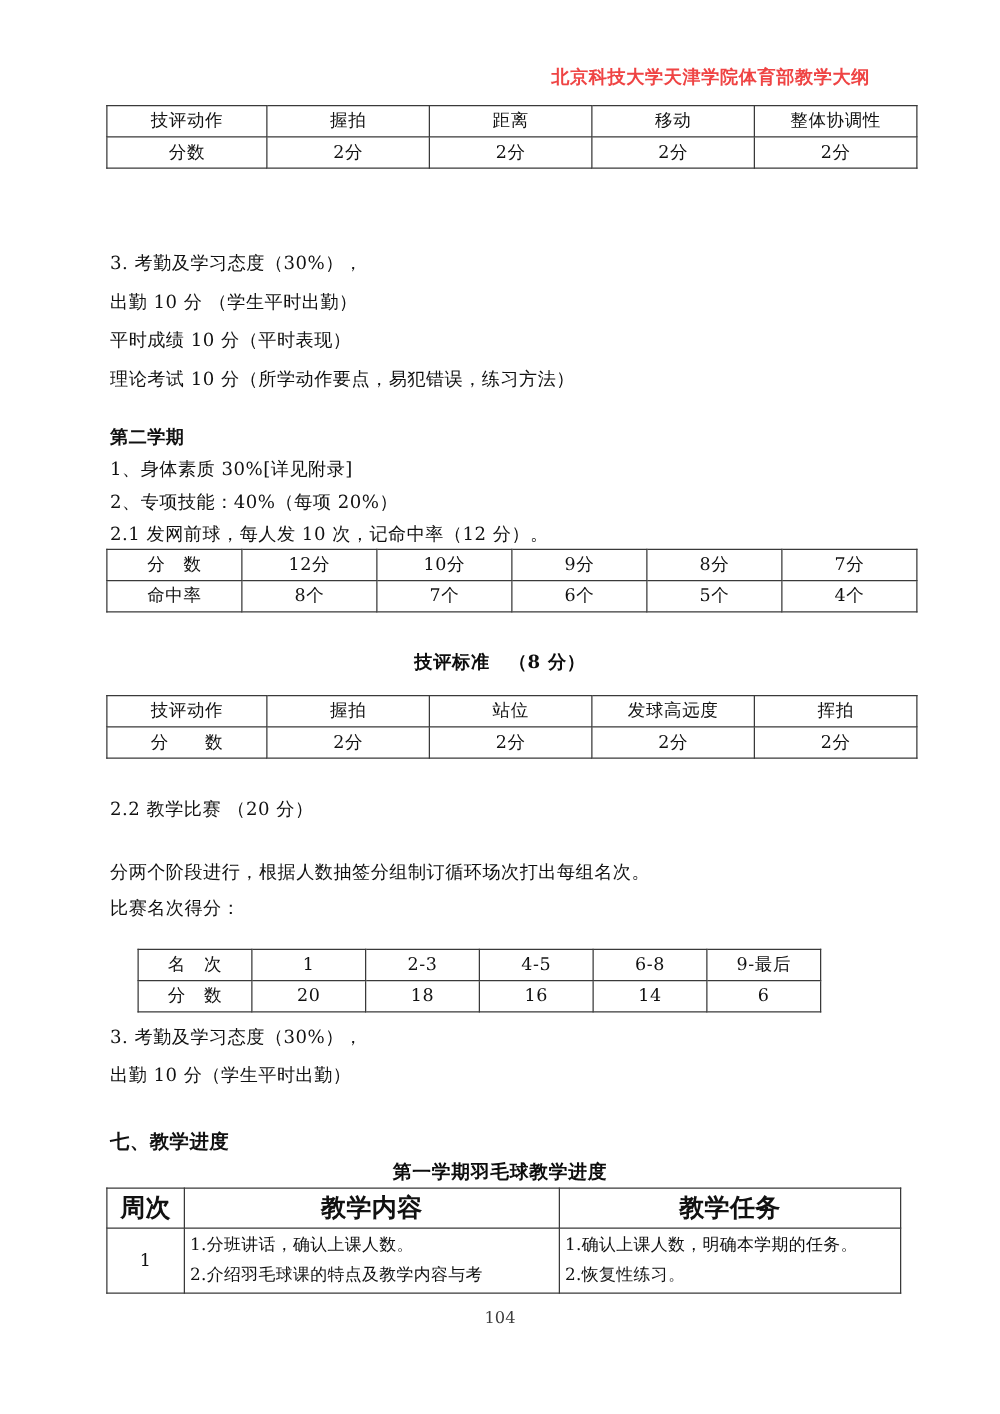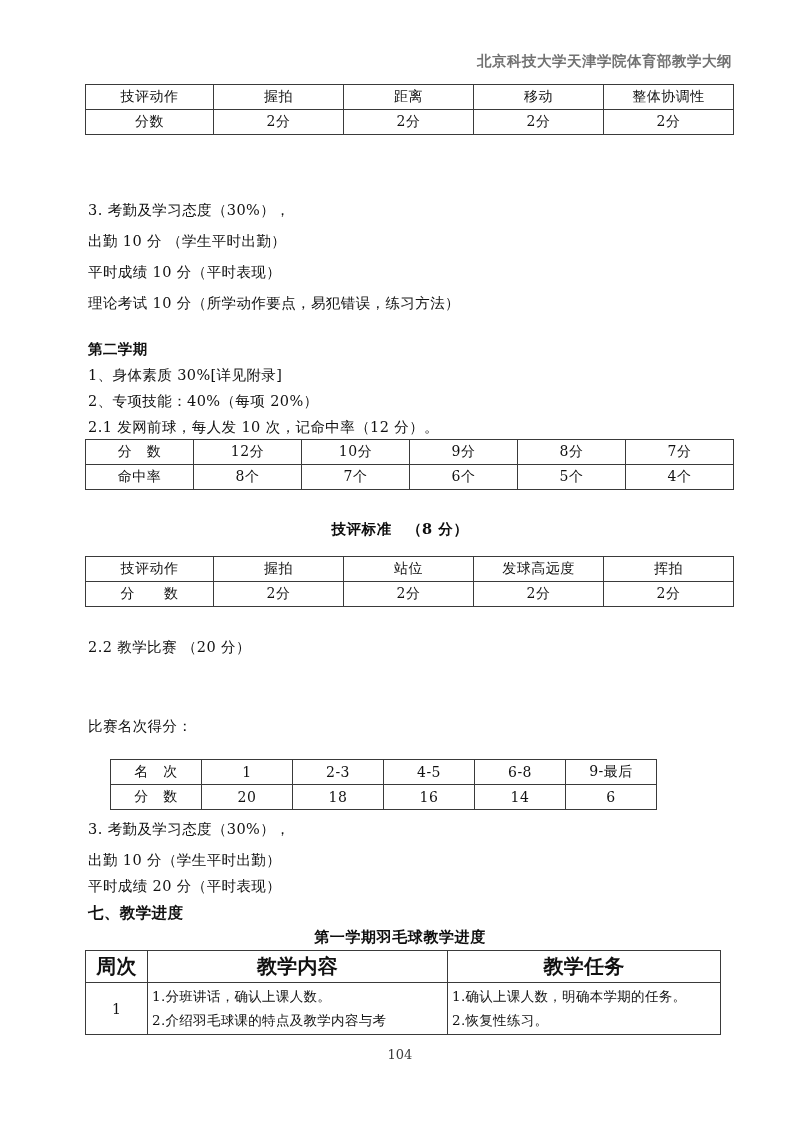--- a/index.html
+++ b/index.html
@@ -18,27 +18,27 @@
     background: #ffffff;
     overflow: hidden;
   }
   
   .doc-header {
     position: absolute;
     top: 52px;
     left: 0;
     width: 800px;
     text-align: right;
-    padding-right: 68px;
+    padding-right: 104px;
     box-sizing: border-box;
     font-family: "DejaVu Serif", "Liberation Serif", serif;
     font-weight: bold;
     font-size: 14.5px;
     letter-spacing: 0.5px;
-    color: #737373;
+    color: #ef4444;
   }
   
   .line {
     position: absolute;
     font-family: "DejaVu Serif", "Liberation Serif", serif;
     font-size: 14.5px;
     color: #111;
     white-space: nowrap;
     letter-spacing: 0.4px;
   }
@@ -217,20 +217,21 @@
         <td>分　　数</td>
         <td>2分</td>
         <td>2分</td>
         <td>2分</td>
         <td>2分</td>
       </tr>
     </tbody>
   </table>
 
   <div class="line" style="left:88px; top:638px;">2.2 教学比赛 （20 分）</div>
+  <div class="line" style="left:88px; top:688px;">分两个阶段进行，根据人数抽签分组制订循环场次打出每组名次。</div>
   <div class="line" style="left:88px; top:717px;">比赛名次得分：</div>
 
   <table class="grid" id="t4" style="left:110px; top:732px; width:546px;margin-top:27px;">
     <colgroup>
       <col style="width:91px">
         <col style="width:91px">
         <col style="width:91px">
         <col style="width:91px">
         <col style="width:91px">
         <col style="width:91px">
@@ -250,21 +251,20 @@
         <td>18</td>
         <td>16</td>
         <td>14</td>
         <td>6</td>
       </tr>
     </tbody>
   </table>
 
   <div class="line" style="left:88px; top:820px;">3. 考勤及学习态度（30%），</div>
   <div class="line" style="left:88px; top:851px;">出勤 10 分（学生平时出勤）</div>
-  <div class="line" style="left:88px; top:877px;">平时成绩 20 分（平时表现）</div>
 
   <div class="line bold" style="left:88px; top:903px; font-size:15.5px;">七、教学进度</div>
 
   <div class="center-title" style="top:928px;">第一学期羽毛球教学进度</div>
 
   <table class="schedule" id="t5" style="left:85px; top:950px; width:635px;">
     <colgroup>
       <col style="width:62px">
         <col style="width:300px">
         <col style="width:273px">

